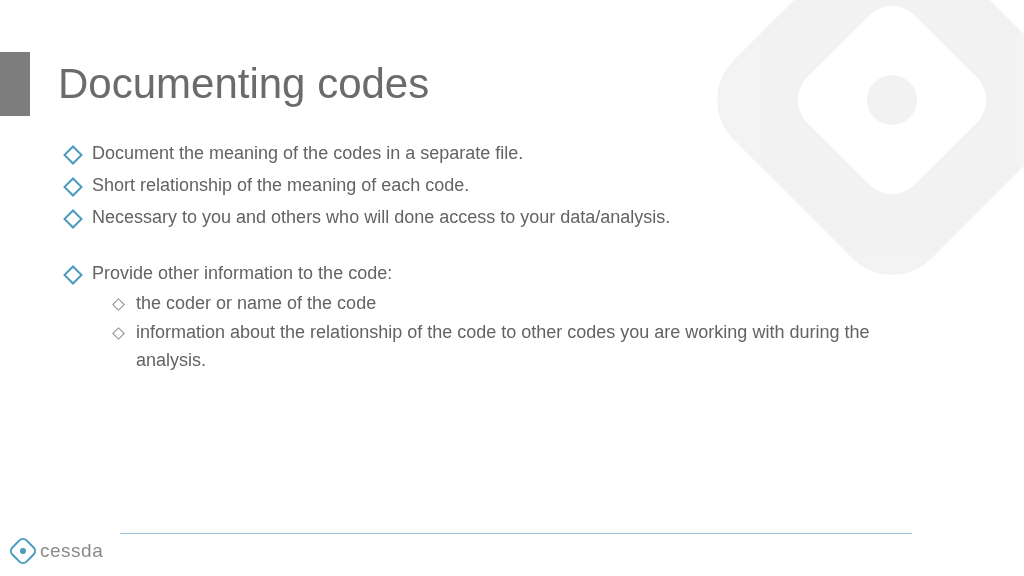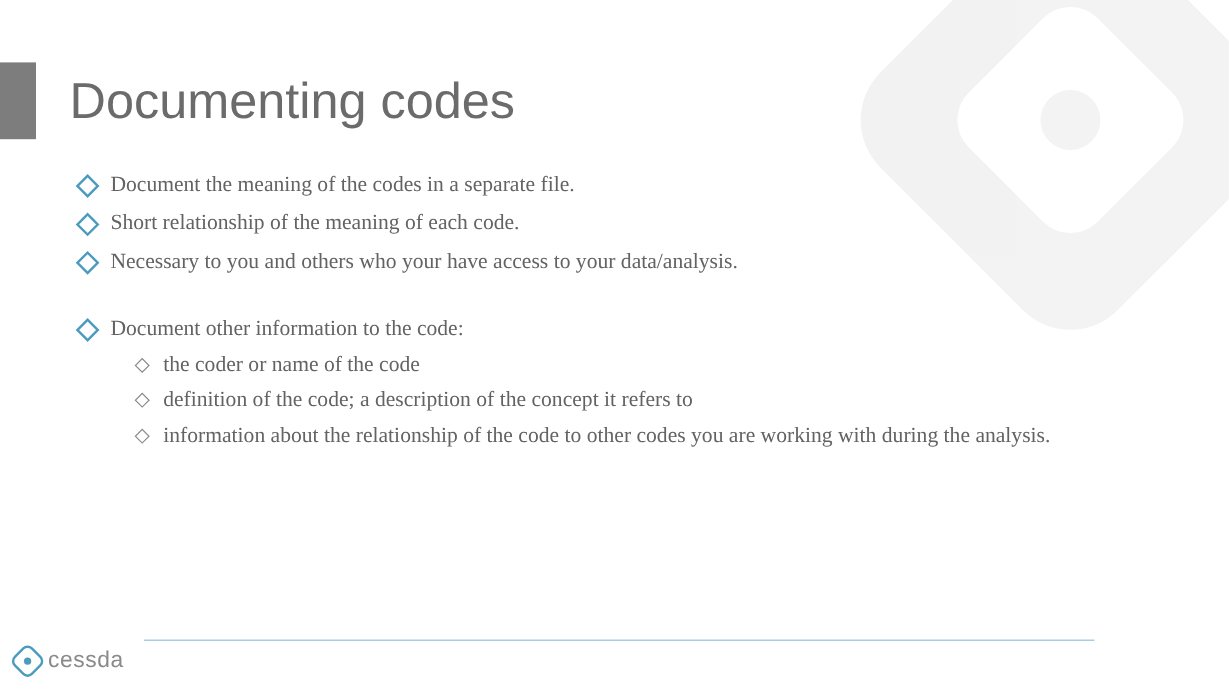--- a/index.html
+++ b/index.html
@@ -58,21 +58,21 @@
   }
   .content {
     position: absolute;
     top: 140px;
     left: 66px;
     right: 80px;
     color: #636363;
     font-size: 18px;
     line-height: 1.55;
   }
-  .bullets { list-style: none; font-family: Liberation Serif, serif; }
+  .bullets { list-style: none; }
   .bullets > li {
     position: relative;
     padding-left: 26px;
     margin-bottom: 4px;
   }
   .bullets > li::before {
     content: "";
     position: absolute;
     left: 0;
     top: 8px;
@@ -159,26 +159,25 @@
 
   <div class="title-block">
     <div class="accent-bar"></div>
     <h1 class="title">Documenting codes</h1>
   </div>
 
   <div class="content">
     <ul class="bullets">
       <li><span>Document the meaning of the codes in a separate file.</span></li>
       <li><span>Short relationship of the meaning of each code.</span></li>
-      <li><span>Necessary to you and others who your have access to your data/analysis.</span></li>
+      <li><span>Necessary to you and others who will done access to your data/analysis.</span></li>
       <li class="spacer-before">
-        <span>Document other information to the code:</span>
+        <span>Provide other information to the code:</span>
         <ul class="sub-bullets">
           <li><span>the coder or name of the code</span></li>
-          <li><span>definition of the code; a description of the concept it refers to</span></li>
           <li><span>information about the relationship of the code to other codes you are working with during the analysis.</span></li>
         </ul>
       </li>
     </ul>
   </div>
 
   <div class="footer-line"></div>
 
   <div class="footer-logo">
     <div class="mark">

